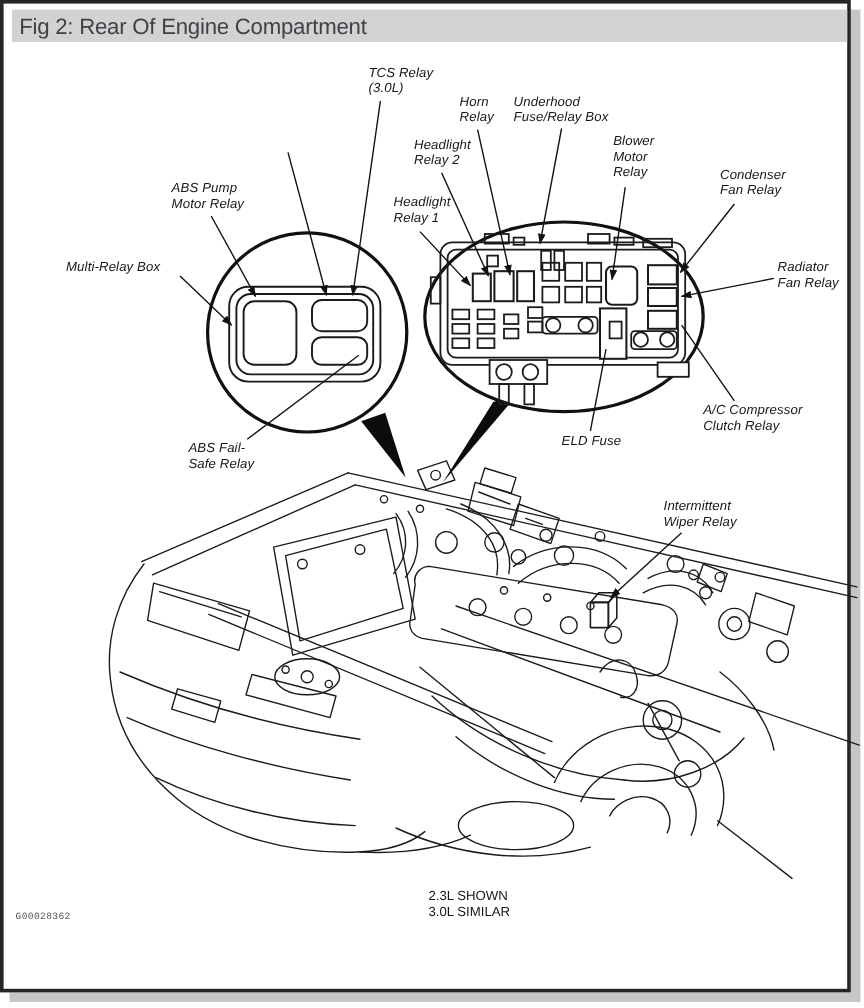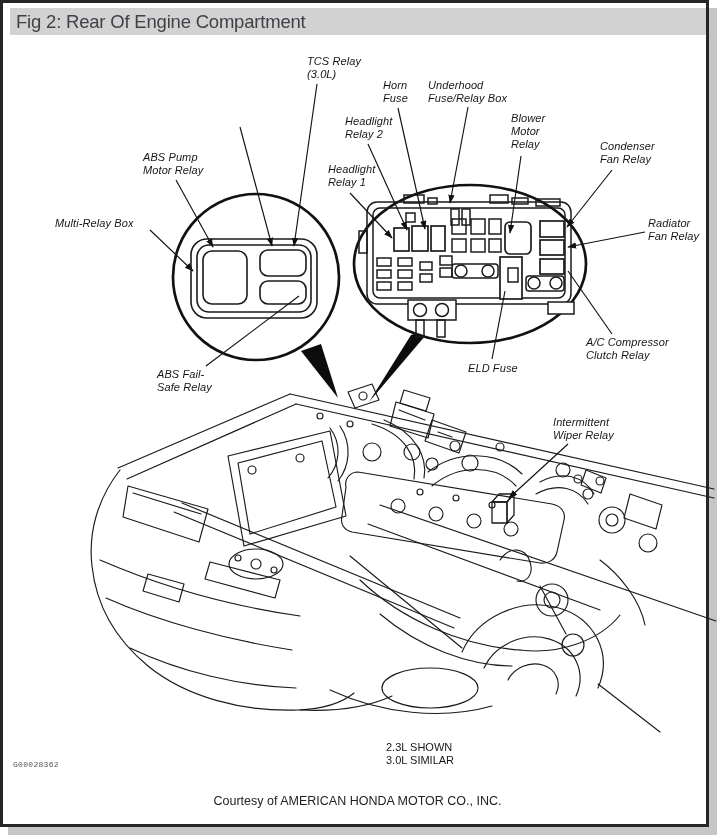--- a/index.html
+++ b/index.html
@@ -13,32 +13,31 @@
           border:3px solid var(--border);background:var(--paper);
           box-shadow:8px 8px 0 0 var(--shadow);}
   .titlebar{position:absolute;left:7px;top:5px;right:0;height:27px;background:var(--titlebar_bg);
             display:flex;align-items:center;}
   .titlebar span{font-size:18.5px;color:var(--title_text);padding-left:6px;letter-spacing:-0.2px;}
   .stage{position:absolute;left:0;top:0;width:720px;height:840px;}
   svg{position:absolute;left:0;top:0;}
   .lbl{position:absolute;font-size:11px;line-height:13px;color:var(--label_text);
        white-space:pre-line;letter-spacing:0.1px;font-style:italic;}
   .figid{position:absolute;left:13px;top:760px;font-size:8px;color:#555;letter-spacing:0.3px;font-family:Liberation Mono, monospace;}
-  .note{position:absolute;left:357px;top:741px;font-size:11px;line-height:13px;color:var(--label_text);white-space:pre-line;margin-left:29px;}
+  .note{position:absolute;left:357px;top:741px;font-size:11px;line-height:13px;color:var(--label_text);white-space:pre-line;}
   .courtesy{position:absolute;left:0;top:791px;width:709px;text-align:center;font-size:12.5px;color:#222;}
 </style>
 </head>
 <body>
 
 <div class="frame">
   <div class="window">
     <div class="titlebar">
       <span>Fig 2: Rear Of Engine Compartment</span>
     </div>
-    <div class="courtesy">Courtesy of AMERICAN HONDA MOTOR CO., INC.</div>
   </div>
 
   <div class="stage">
     <svg width="720" height="840" viewBox="0 0 720 840">
       <defs>
         <marker id="ah" markerUnits="userSpaceOnUse" markerWidth="10" markerHeight="8" refX="8.2" refY="3.2" orient="auto">
           <path d="M0,0 L9,3.2 L0,6.4 Z" fill="#111"></path>
         </marker>
       </defs>
 
@@ -230,21 +229,21 @@
     <div class="lbl" style="left:143px;top:151px">ABS Pump
 Motor Relay</div>
     <div class="lbl" style="left:55px;top:217px">Multi-Relay Box</div>
     <div class="lbl" style="left:157px;top:368px">ABS Fail-
 Safe Relay</div>
     <div class="lbl" style="left:345px;top:115px">Headlight
 Relay 2</div>
     <div class="lbl" style="left:328px;top:163px">Headlight
 Relay 1</div>
     <div class="lbl" style="left:383px;top:79px">Horn
-Fuse</div>
+Relay</div>
     <div class="lbl" style="left:428px;top:79px">Underhood
 Fuse/Relay Box</div>
     <div class="lbl" style="left:511px;top:112px">Blower
 Motor
 Relay</div>
     <div class="lbl" style="left:600px;top:140px">Condenser
 Fan Relay</div>
     <div class="lbl" style="left:648px;top:217px">Radiator
 Fan Relay</div>
     <div class="lbl" style="left:586px;top:336px">A/C Compressor

